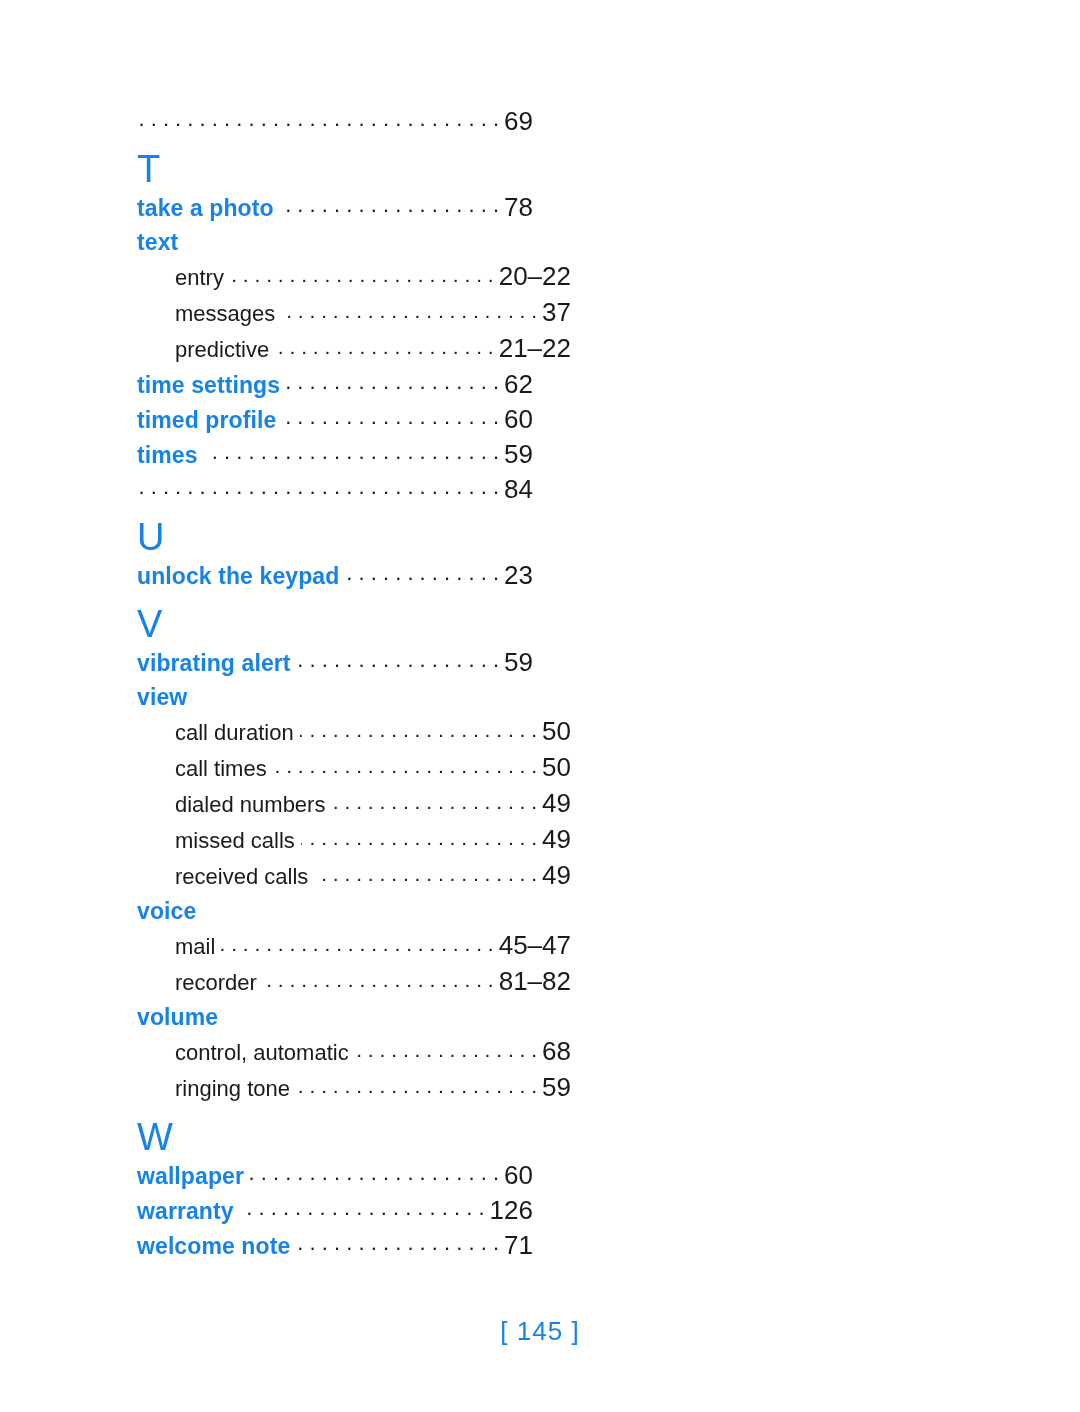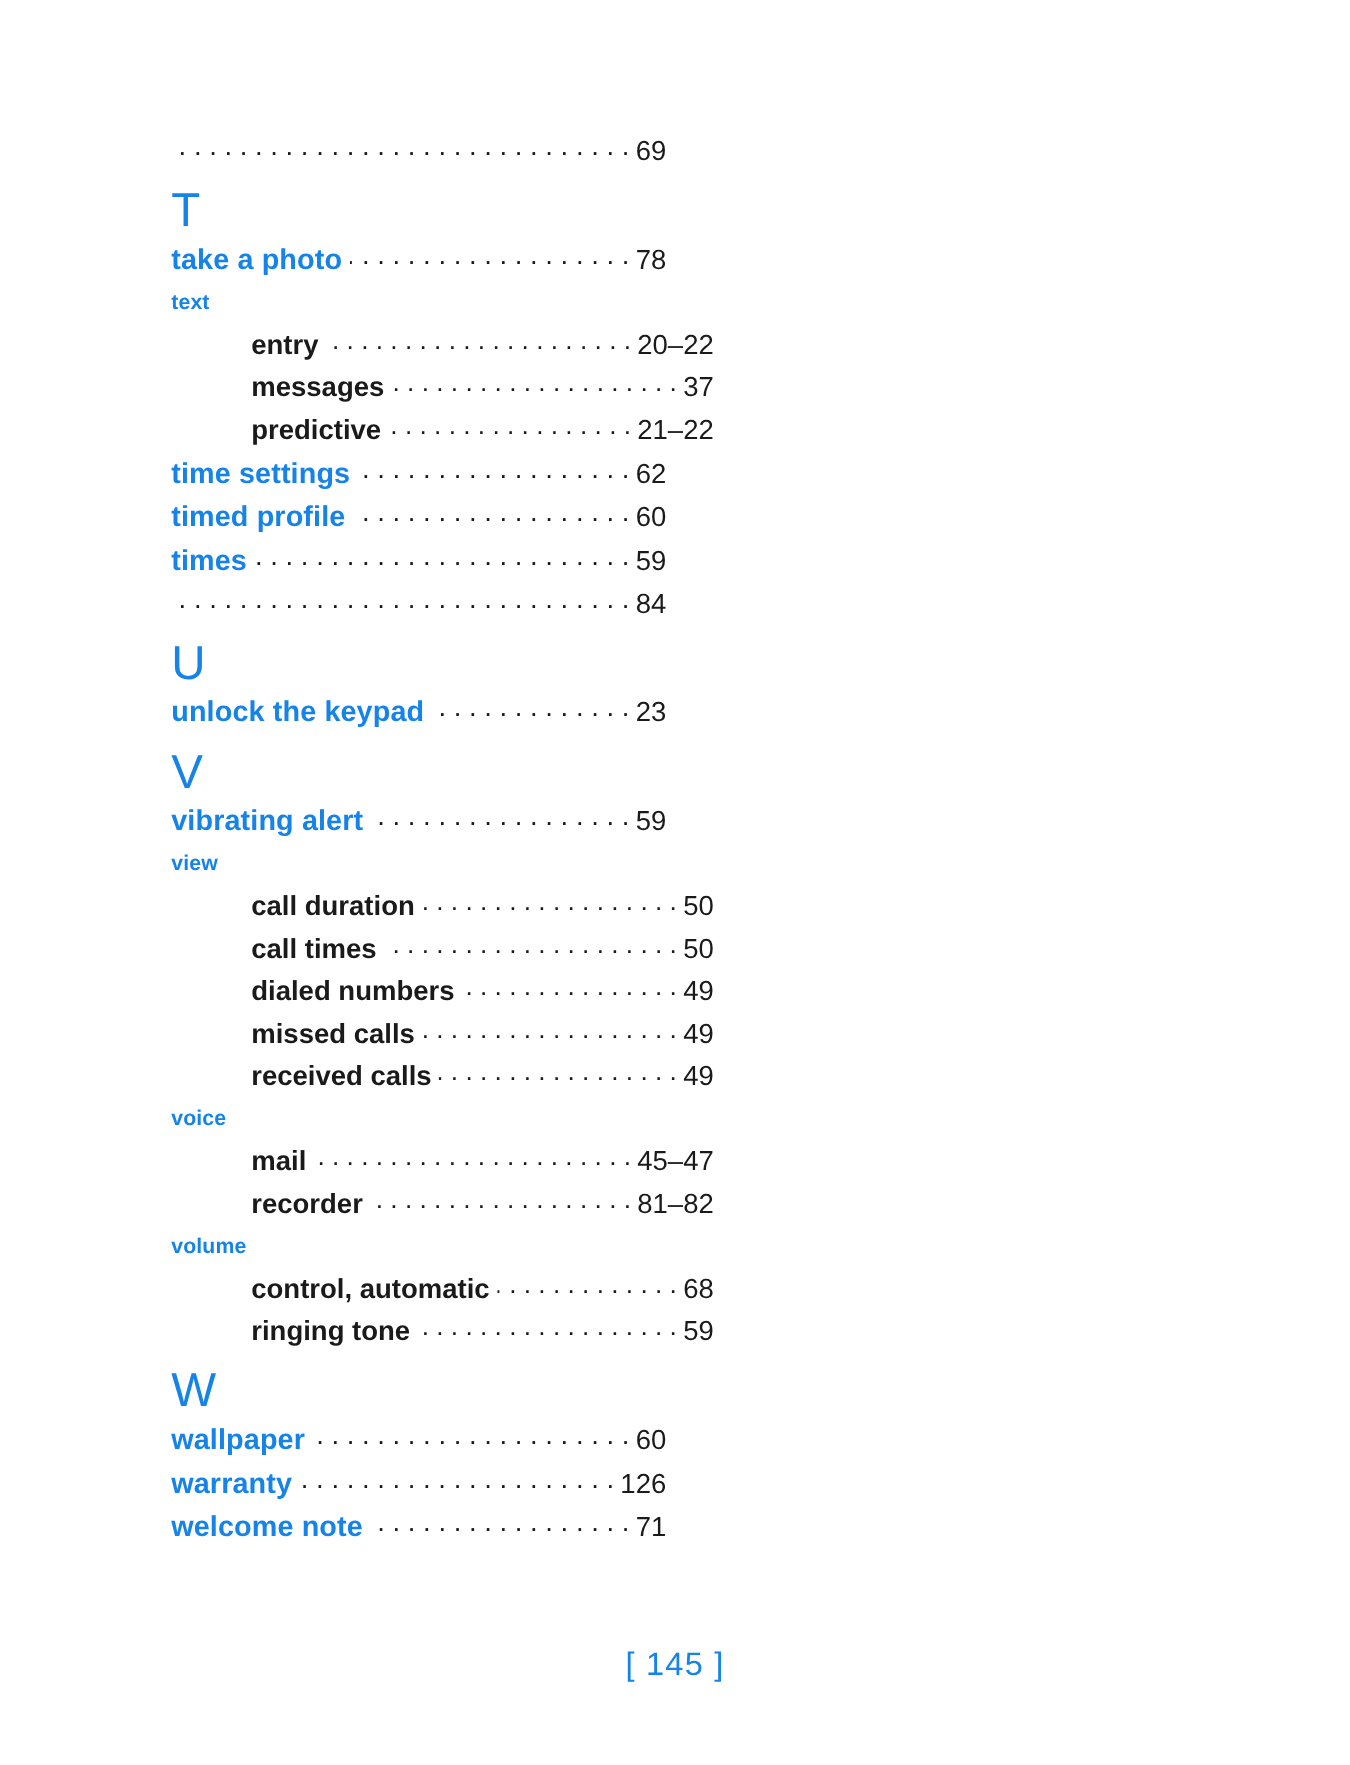--- a/index.html
+++ b/index.html
@@ -72,46 +72,45 @@
     color: #1a1a1a;
     font-size: 21px;
     letter-spacing: 0px;
     line-height: 1em;
   }
   .entry .page-num {
     flex: 0 0 auto;
     text-align: center;
     padding-left: 5px;
     color: #1a1a1a;
-    font-size: 22px;
+    font-size: 26px;
     font-weight: 400;
   }
 
   .entry.main .label {
     color: #1583E8;
     font-size: 23px;
     font-weight: 700;
     letter-spacing: 0.1px;
   }
   .entry.main .leader::after { font-size: 22px; }
 
   .entry.sub {
     padding-left: 38px;
   }
   .entry.sub .label {
     color: #1a1a1a;
     font-size: 22px;
-    font-weight: 700;
-    margin-left: 26px;
+    font-weight: 400;
   }
 
   
   .group-head {
     color: #1583E8;
-    font-size: 17px;
+    font-size: 23px;
     font-weight: 700;
     line-height: 34px;
     letter-spacing: 0.1px;
     white-space: nowrap;
   }
 
   
   .page-marker {
     position: absolute;
     left: 0;

